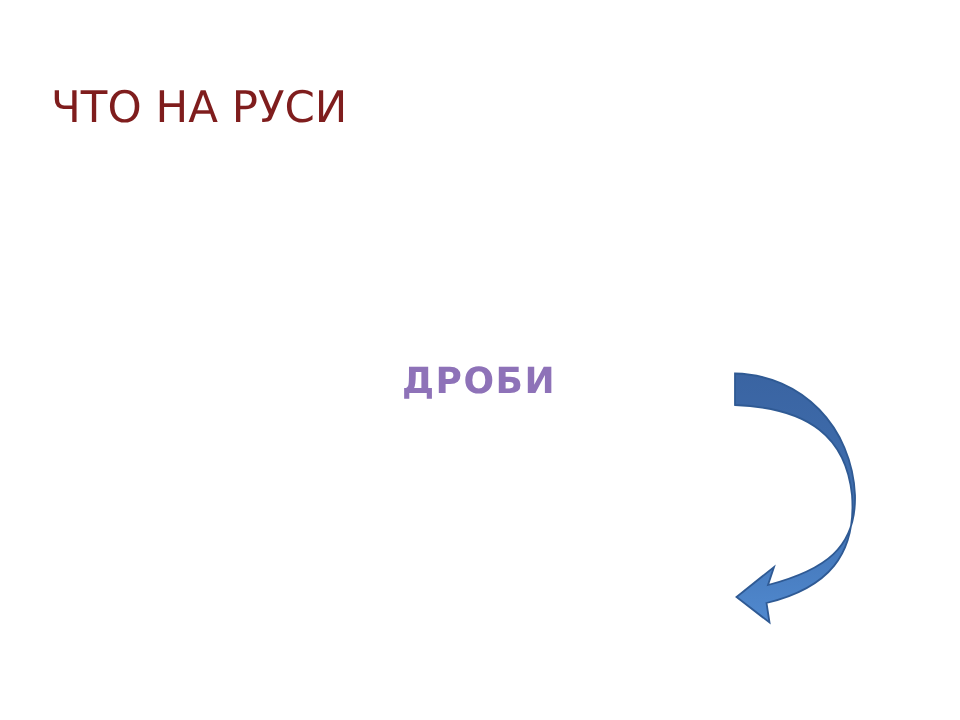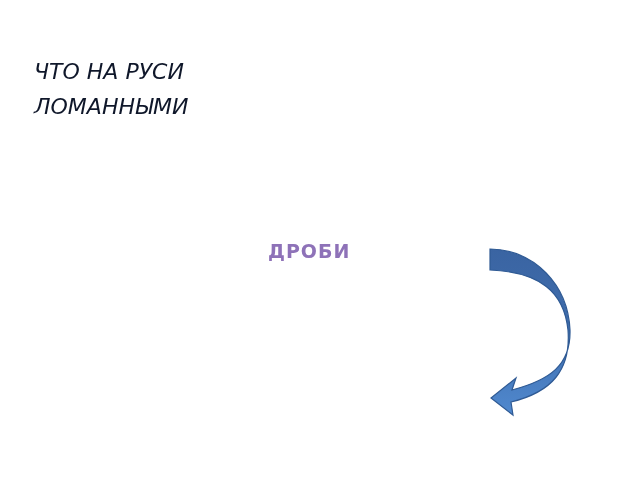--- a/index.html
+++ b/index.html
@@ -1,30 +1,29 @@
 <!DOCTYPE html>
 <html><head>
 <meta charset="utf-8">
 <style>
   html, body { margin:0; padding:0; }
   body { width:640px; height:480px; background:#ffffff; position:relative; overflow:hidden;
          font-family:"DejaVu Sans", sans-serif; }
-  .question { position:absolute; left:34px; top:54px; width:240px; font-size:22px; line-height:35px;
-              color:#0f172a; text-transform:uppercase;font-style:italic; }
+  .question { position:absolute; left:34px; top:54px; width:240px; font-size:29px; line-height:35px;
+              color:#7f1d1d; text-transform:uppercase; }
   .question .line { display:block; white-space:nowrap; }
-  .answer { position:absolute; left:268px; top:240px; font-size:19px; font-weight:bold;
+  .answer { position:absolute; left:268px; top:240px; font-size:24px; font-weight:bold;
             color:#8e72b8; letter-spacing:1px; }
   .arrow { position:absolute; left:480px; top:240px; width:100px; height:180px; }
 </style>
 </head>
 <body>
 
 <div class="question">
   <span class="line">ЧТО НА РУСИ</span>
-  <span class="line">ЛОМАННЫМИ</span>
 </div>
 
 <div class="answer">ДРОБИ</div>
 
 <svg class="arrow" viewBox="0 0 100 180">
   <defs>
     <linearGradient id="ag" x1="0" y1="0" x2="0" y2="1">
       <stop offset="0" stop-color="#3a64a2"></stop>
       <stop offset="0.5" stop-color="#3f6eae"></stop>
       <stop offset="1" stop-color="#5089cf"></stop>

